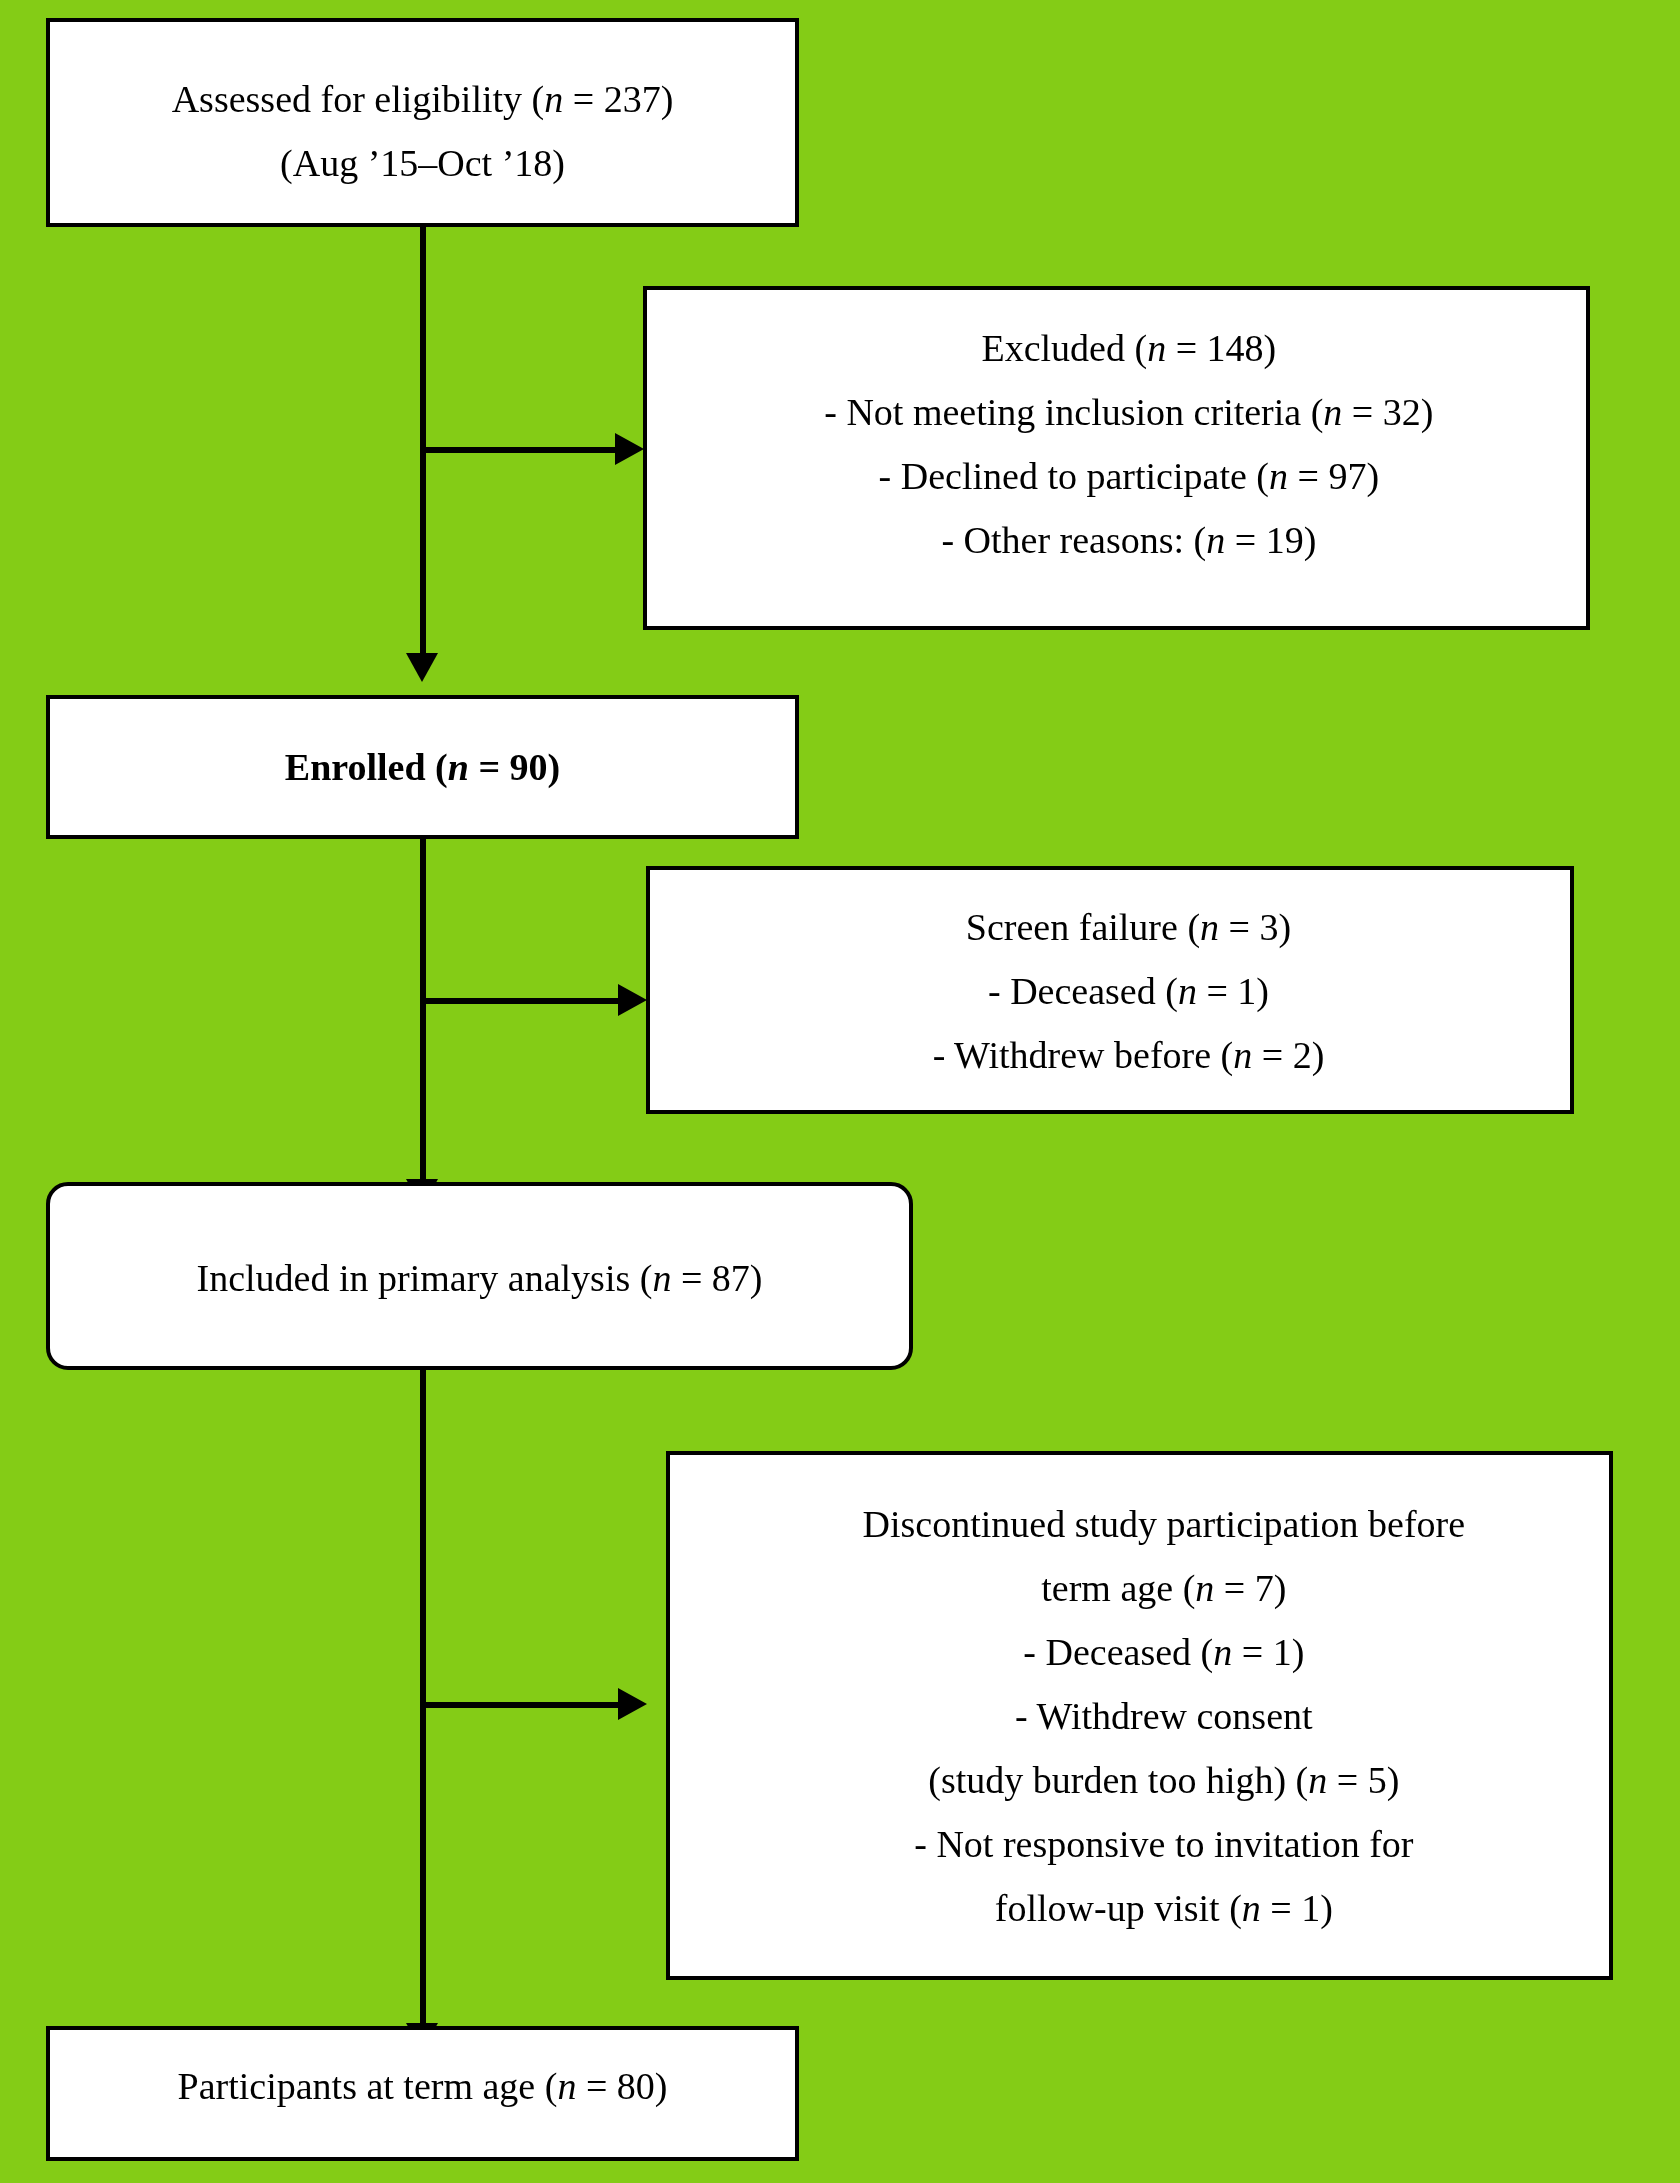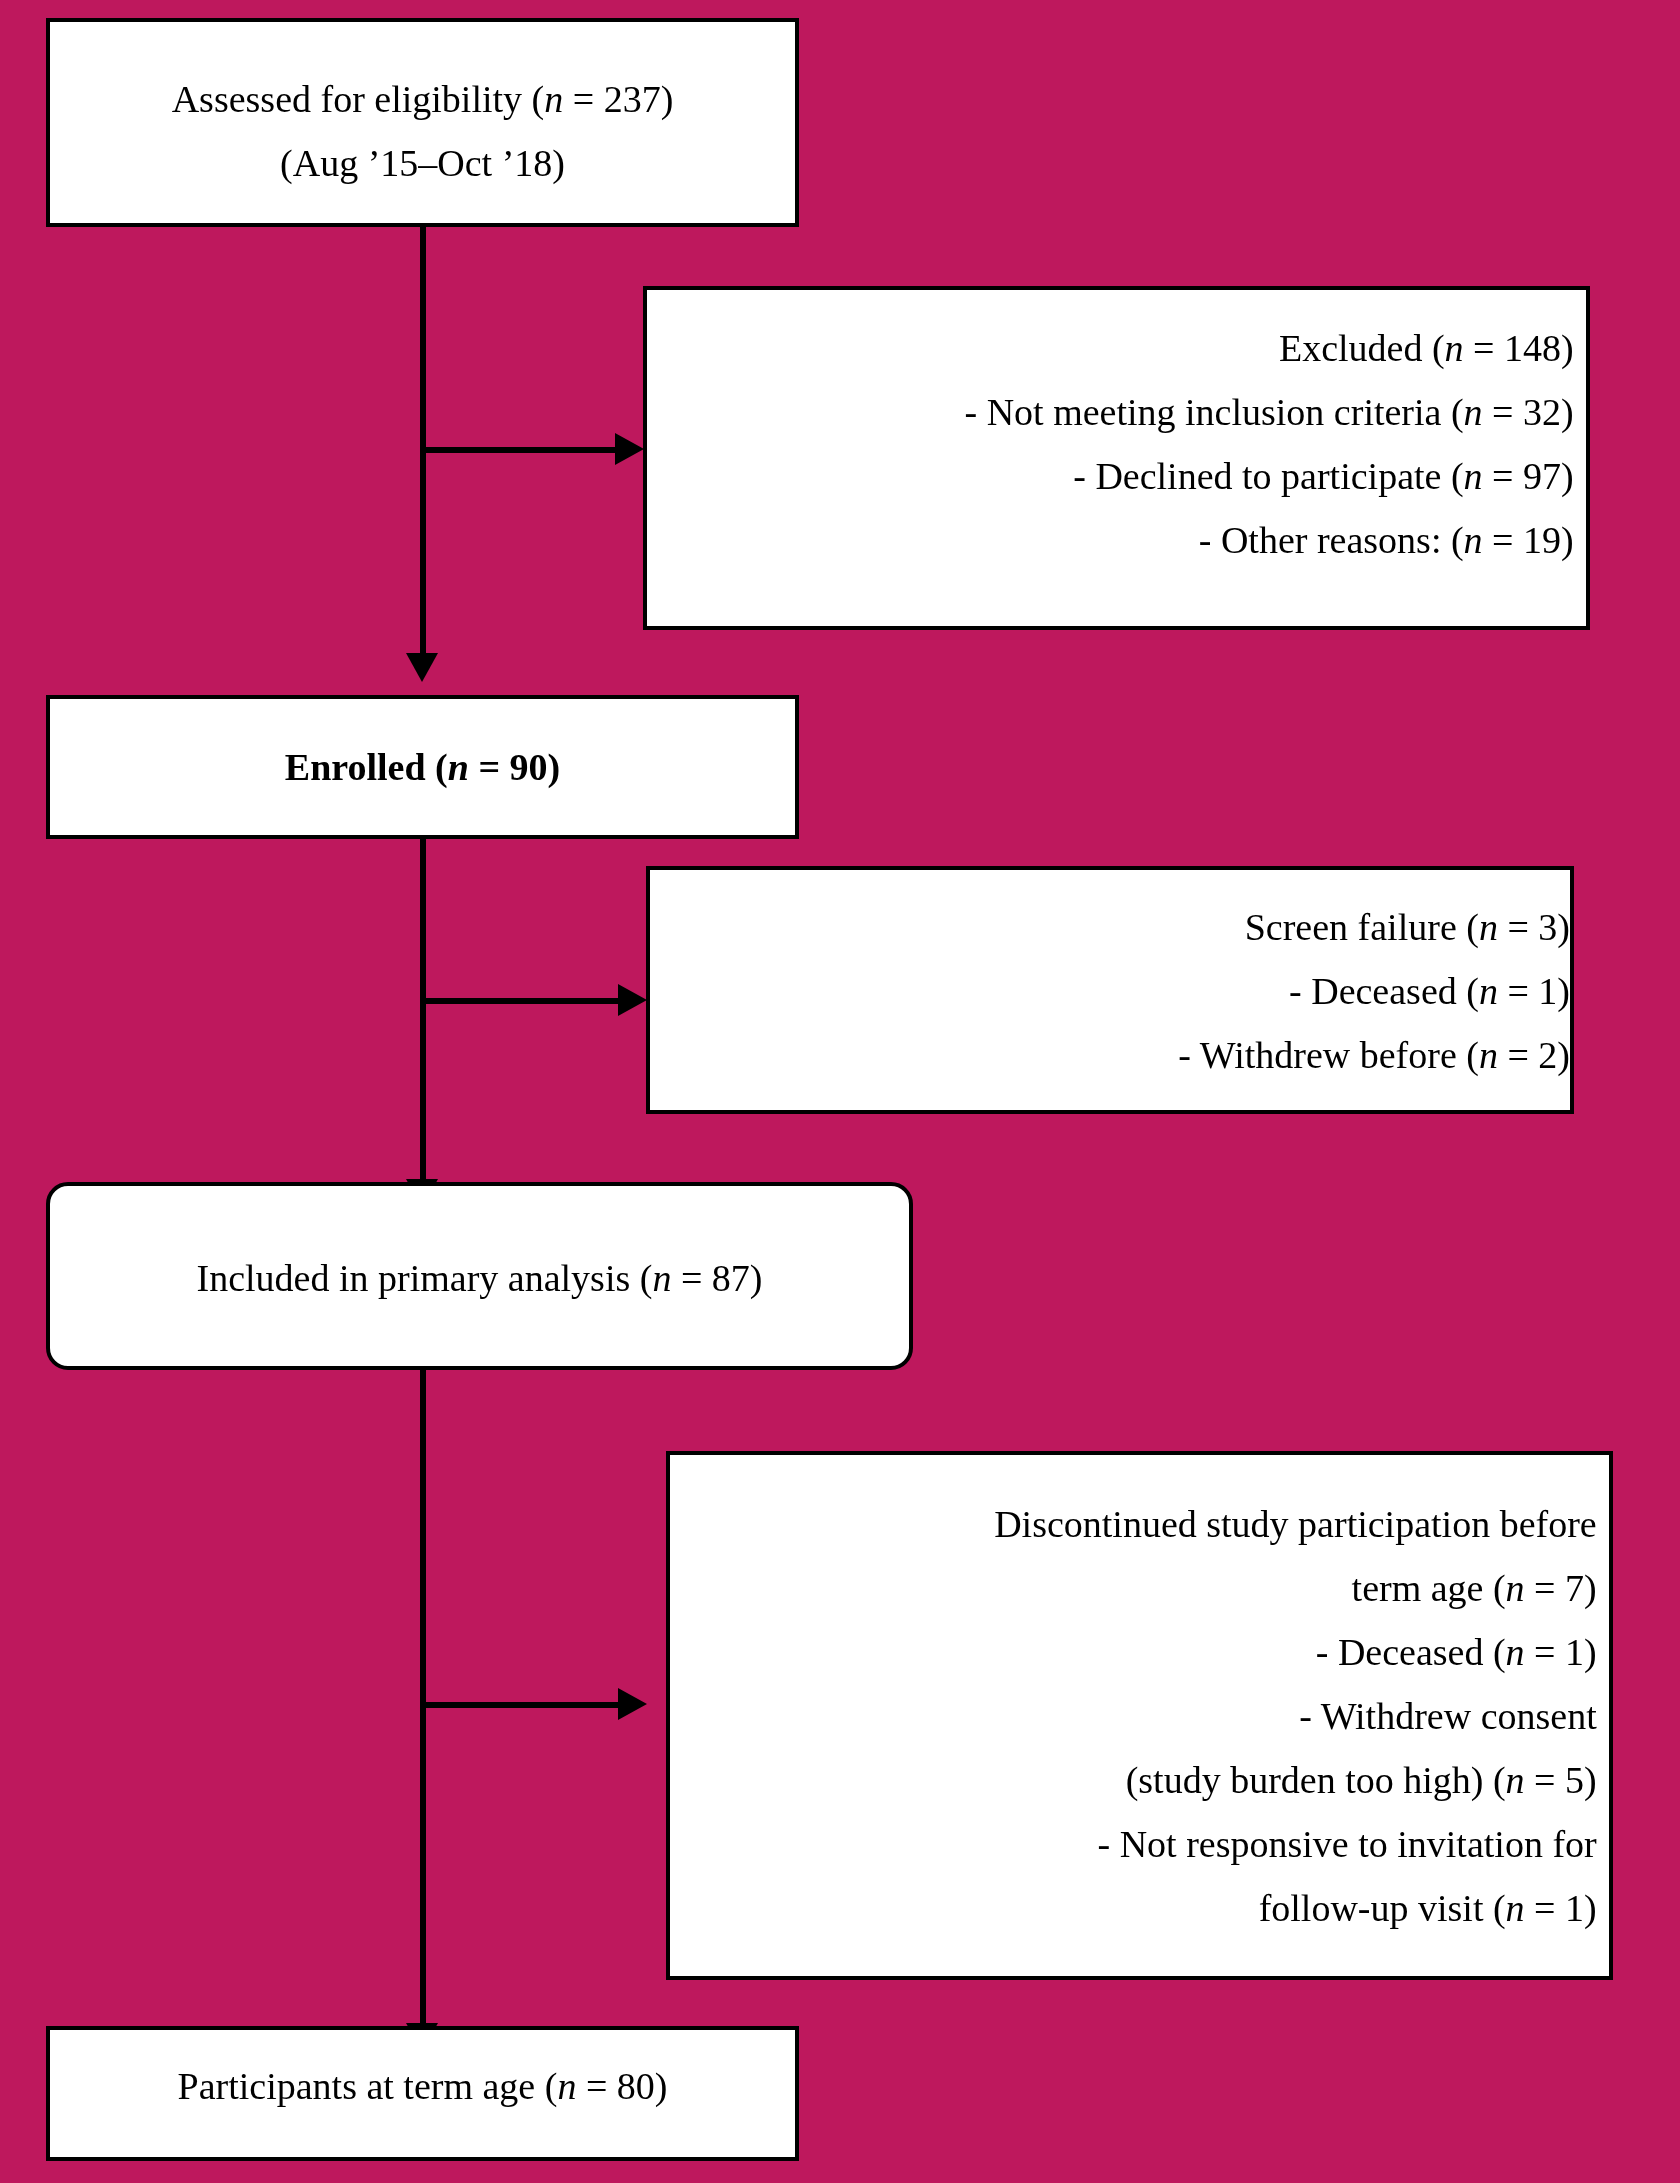--- a/index.html
+++ b/index.html
@@ -4,42 +4,42 @@
 <style>
   html, body {
     margin: 0;
     padding: 0;
     background: #ffffff;
   }
   #canvas {
     position: relative;
     width: 1680px;
     height: 2183px;
-    background: #be185d;
+    background: #84cc16;
     overflow: hidden;
     font-family: "Liberation Serif", "DejaVu Serif", serif;
     color: #000000;
   }
   .box {
     position: absolute;
     box-sizing: border-box;
     border: 4.3px solid #000000;
     background: #ffffff;
   }
   .boxtext {
     position: absolute;
     left: 0;
     right: 0;
     font-size: 38px;
     line-height: 64px;
     letter-spacing: 0px;
     white-space: pre-wrap;
   }
   .center { text-align: center; }
-  .left   { text-align: right; }
+  .left   { text-align: center; }
   .ital   { font-style: italic; }
 
   
   .vline {
     position: absolute;
     width: 6.1px;
     background: #000000;
   }
   .hline {
     position: absolute;

